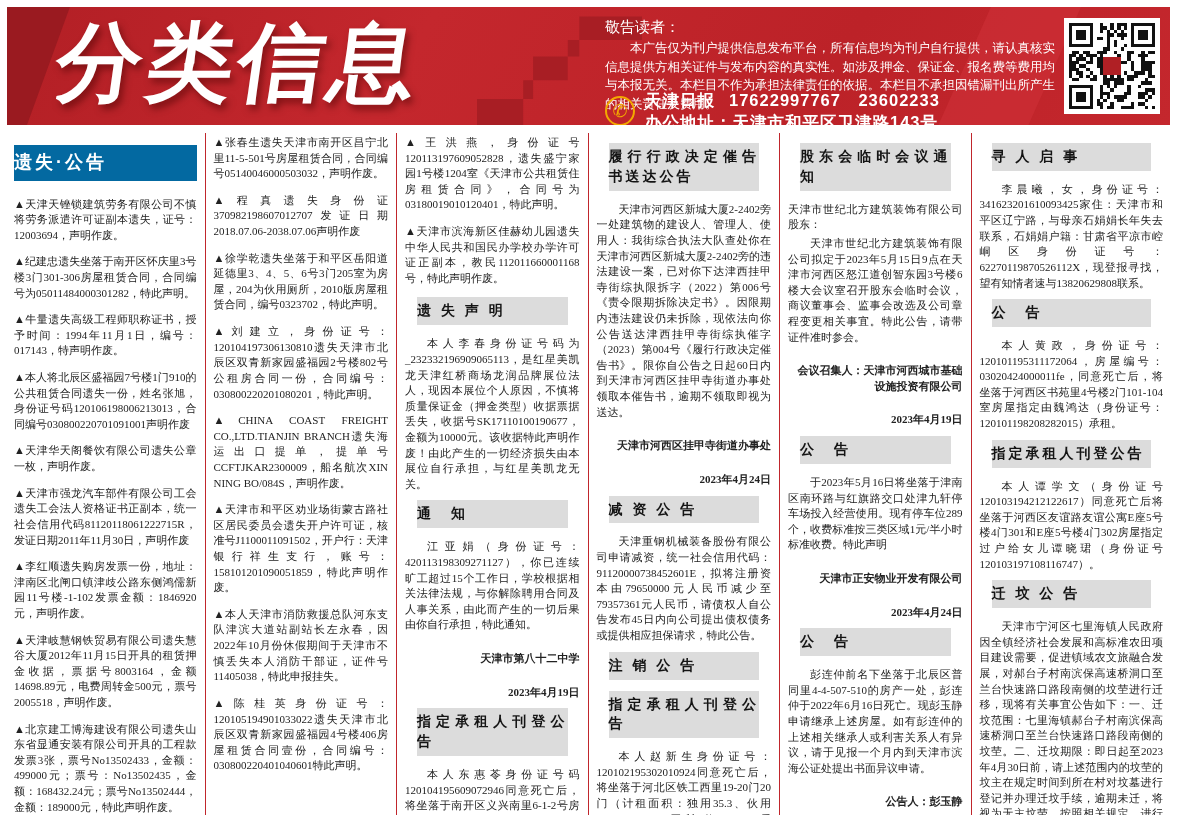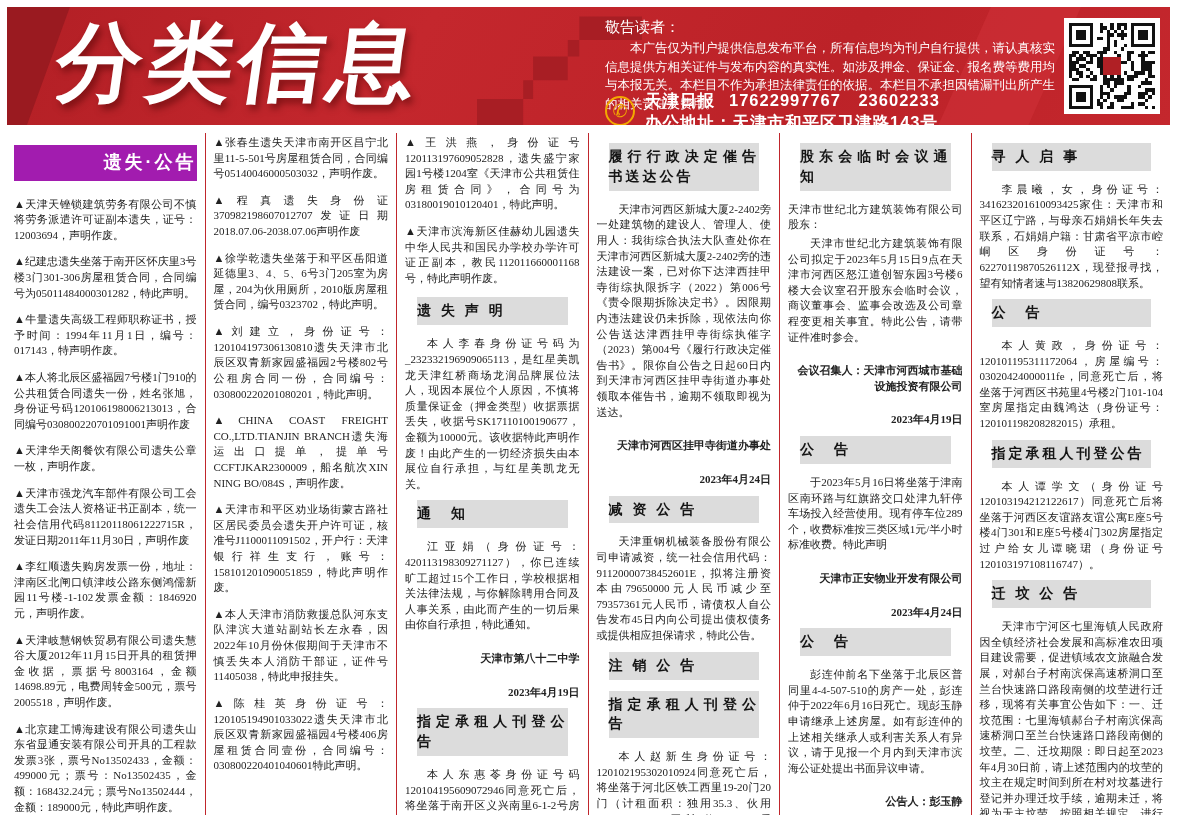--- a/index.html
+++ b/index.html
@@ -33,22 +33,22 @@
   .qr { position:absolute; right:10px; top:11px; width:96px; height:96px; background:#ffffff; padding:5px; }
   .qr svg { width:100%; height:100%; shape-rendering:crispEdges; }
 
   
   .columns { position:absolute; left:14px; top:133px; width:1149px; height:682px;
         display:grid; grid-template-columns:repeat(6,1fr); }
   .col { border-right:1px solid #c0262c; padding:2px 8px 0 8px; overflow:hidden;
         font-size:11px; line-height:1.42; color:#222222; text-align:justify; }
   .col:first-child { padding-left:0; }
   .col:last-child { border-right:none; padding-right:0; }
-  .sec-red { background:#a21caf; color:#ffffff; font-family:"Liberation Sans","DejaVu Sans",sans-serif;
-        font-weight:bold; font-size:18px; text-align:right; letter-spacing:3px;
+  .sec-red { background:#0369a1; color:#ffffff; font-family:"Liberation Sans","DejaVu Sans",sans-serif;
+        font-weight:bold; font-size:18px; text-align:left; letter-spacing:3px;
         padding:5px 0; margin:10px 0 16px; }
   .sec { background:#dcdcdc; color:#141414; font-family:"Liberation Sans","DejaVu Sans",sans-serif;
         font-weight:bold; font-size:14px; letter-spacing:3px;
         padding:4px 0; margin:8px 12px 11px; }
   .ad { margin-bottom:11px; }
   .body { text-indent:2em; margin-bottom:3px; }
   .noind { text-indent:0; }
   .sign { text-align:right; font-weight:bold; margin:18px 0 2px; }
 </style>
 </head>

